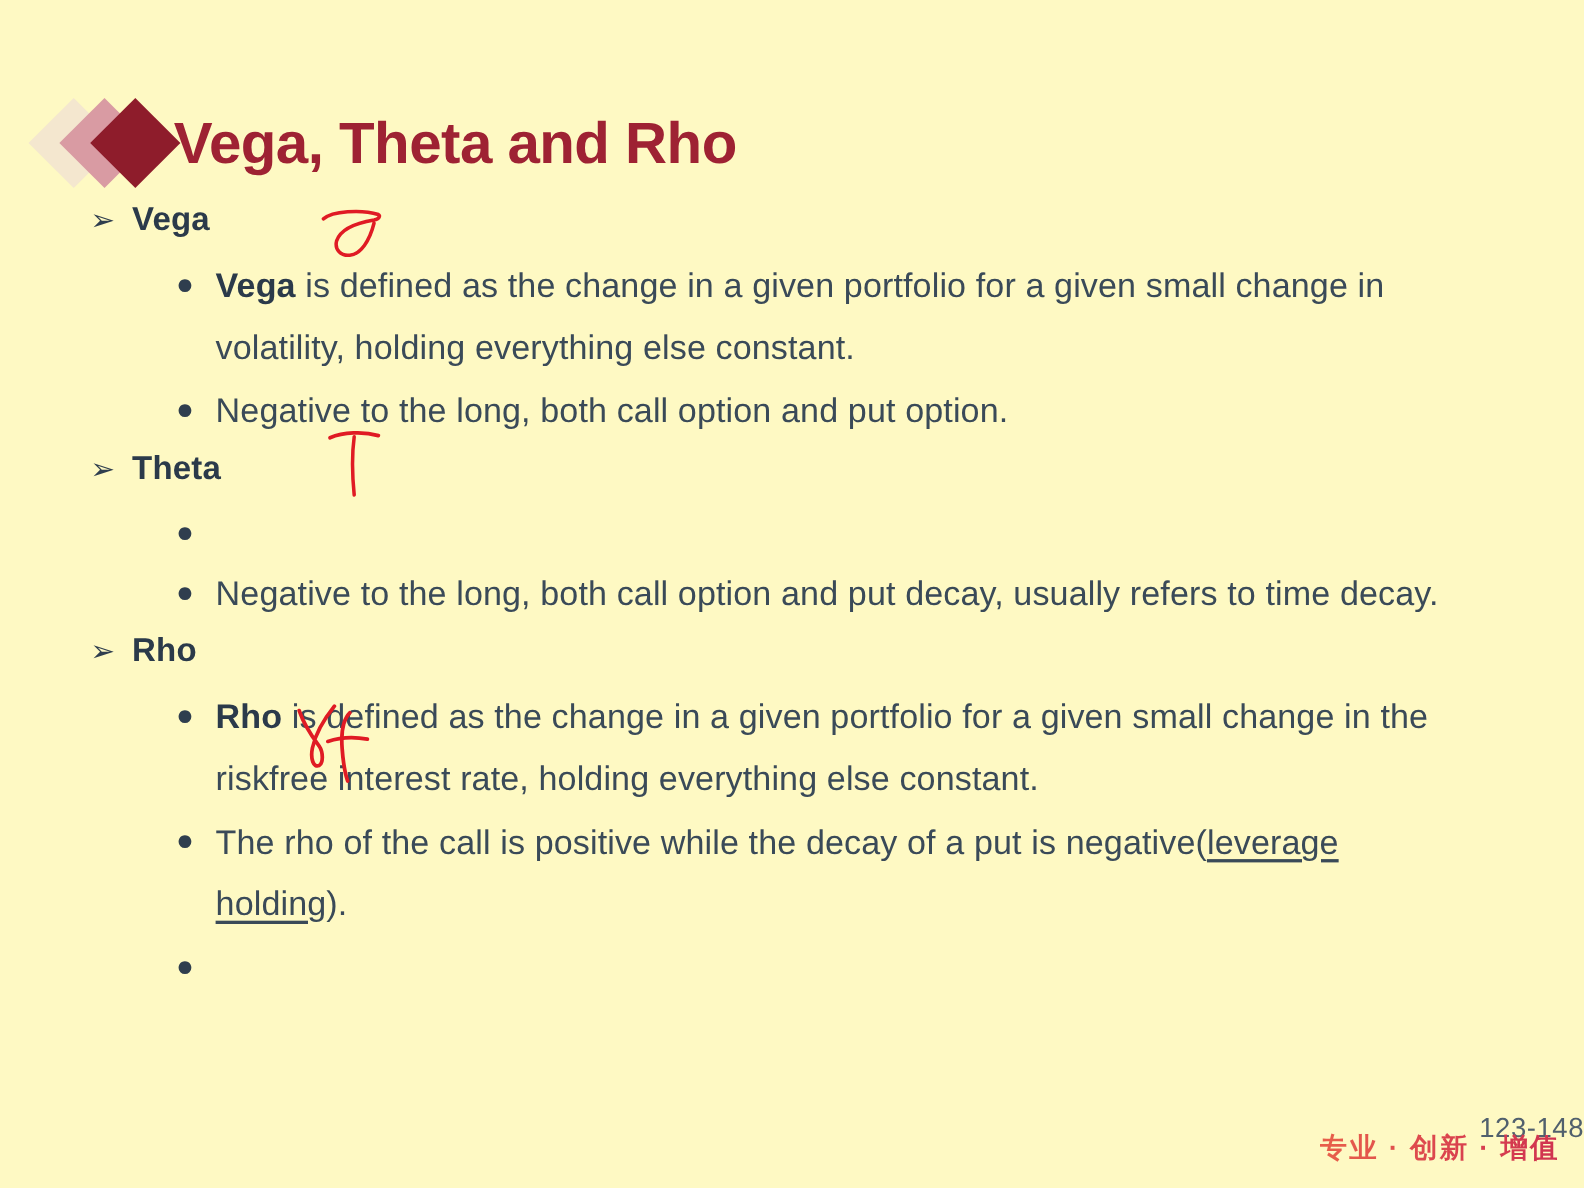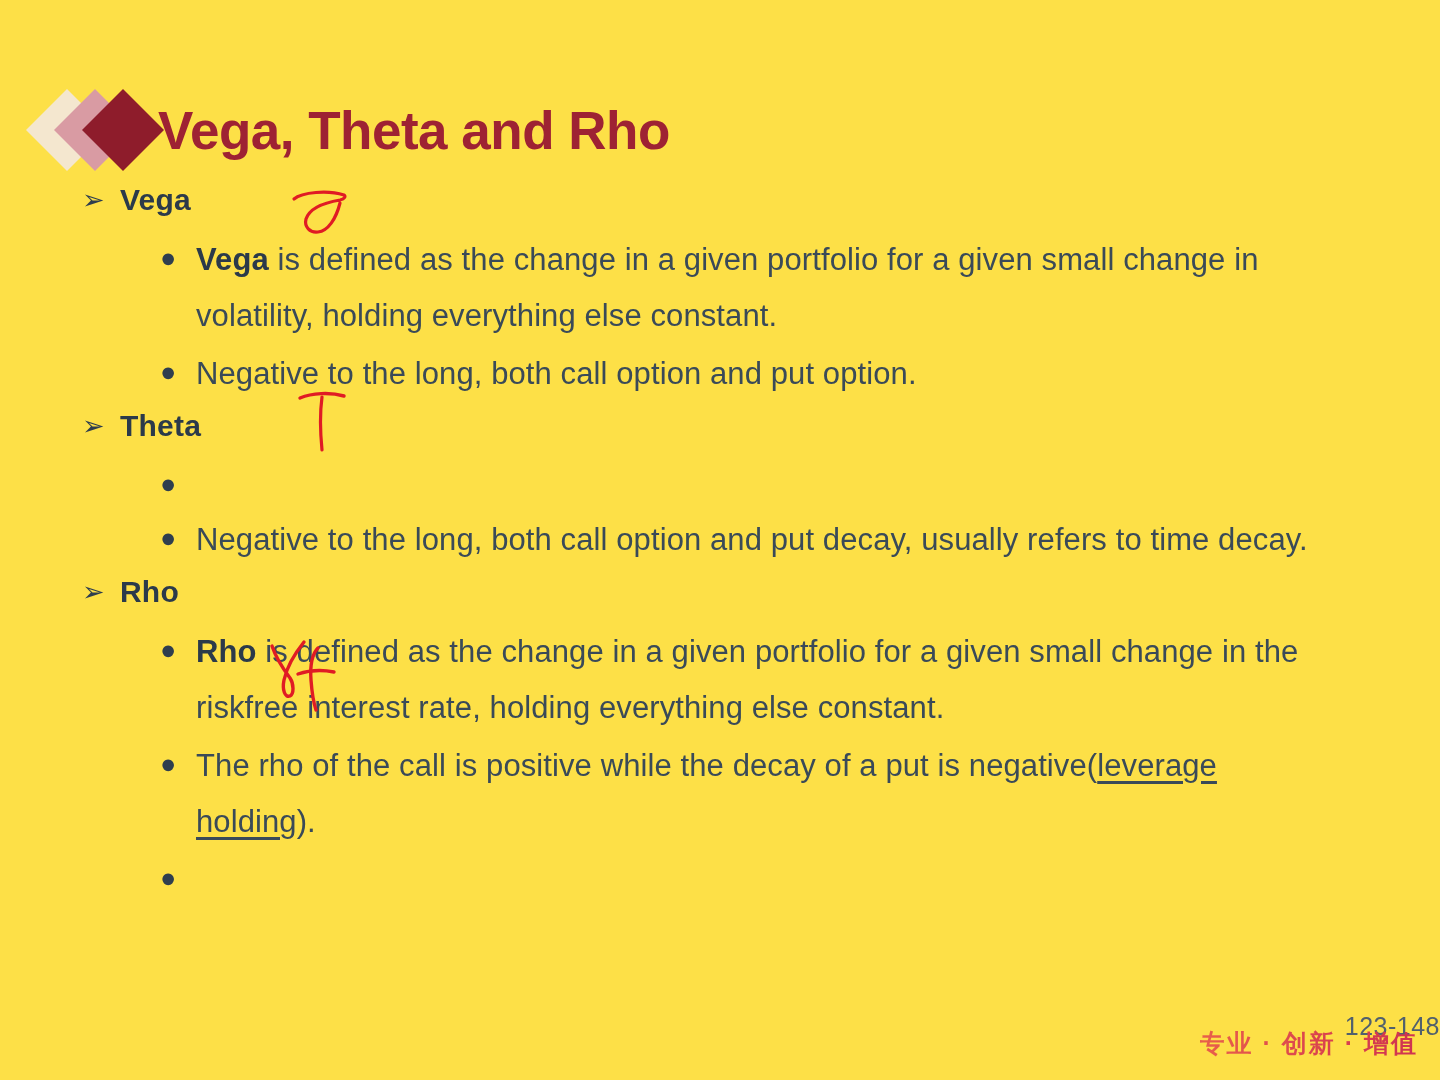--- a/index.html
+++ b/index.html
@@ -11,21 +11,21 @@
     height: 1080px;
     background: #fbfaf8;
     font-family: "Liberation Sans", sans-serif;
     overflow: hidden;
     position: relative;
   }
 
   .slide {
     position: absolute;
     inset: 0;
-    background: #fde047;
+    background: #fef9c3;
   }
 
   
   .title-row {
     position: absolute;
     left: 38px;
     top: 82px;
     display: flex;
     align-items: center;
     height: 96px;

